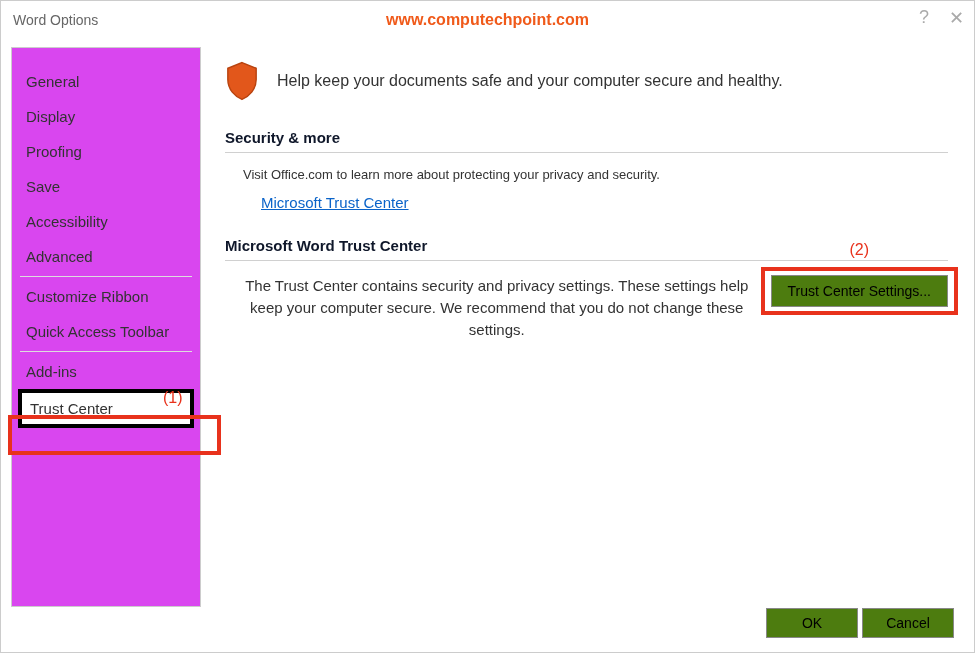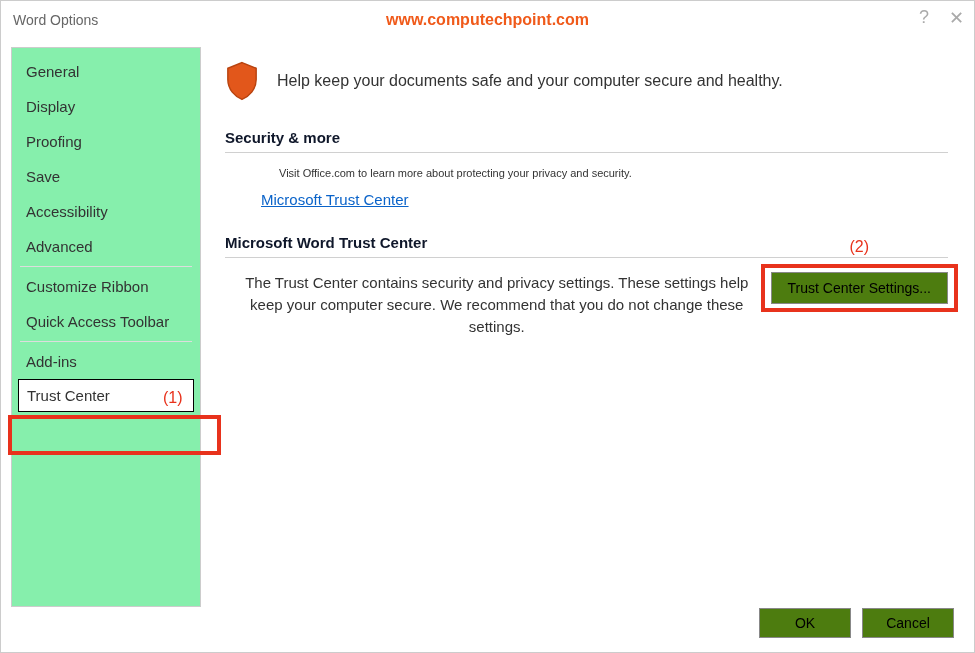--- a/index.html
+++ b/index.html
@@ -52,38 +52,38 @@
 .body {
   flex: 1;
   display: flex;
   padding: 8px 10px 0 10px;
   gap: 14px;
   overflow: hidden;
 }
 .sidebar {
   width: 190px;
   border: 1px solid #ccc;
-  background: #86efac;
-  padding: 6px 0;
+  background: #d946ef;
+  padding: 16px 0;
   position: relative;
   height: 560px;
 }
 .sidebar-item {
   padding: 9px 14px;
   color: #333;
   cursor: default;
   font-size: 15px;
 }
 .sidebar-sep {
   border-top: 1px solid #ddd;
   margin: 2px 8px;
 }
 .sidebar-item.selected {
   background: #fff;
-  border: 1px solid #000000;
+  border: 4px solid #000000;
   margin: 0 6px;
   padding: 7px 8px;
 }
 .annot-red-box-1 {
   position: absolute;
   left: 7px;
   top: 414px;
   width: 213px;
   height: 40px;
   border: 4px solid #e8321c;
@@ -120,21 +120,21 @@
   font-weight: 700;
   font-size: 15px;
   color: #0f172a;
   margin-bottom: 6px;
 }
 .section-rule {
   border-top: 1px solid #d0d0d0;
   margin-bottom: 14px;
 }
 .section-body { padding-left: 18px; margin-bottom: 26px; }
-.section-body p { margin-bottom: 12px; font-size: 11px; margin-left: 36px; }
+.section-body p { margin-bottom: 12px; font-size: 13px; }
 .link {
   color: #0a63c9;
   text-decoration: underline;
   padding-left: 18px;
   display: inline-block;
   font-size: 15px;
 }
 .tc-row {
   display: flex;
   align-items: flex-start;
@@ -167,21 +167,21 @@
   font-size: 16px;
   top: -34px;
   left: 50%;
   transform: translateX(-50%);
 }
 .footer {
   position: absolute;
   right: 20px;
   bottom: 14px;
   display: flex;
-  gap: 11px;
+  gap: 4px;
 }
 .footer .btn { width: 92px; text-align: center; }
 </style>
 </head>
 <body>
 
 <div class="dialog">
 
   <div class="titlebar">
     <span class="title">Word Options</span>

